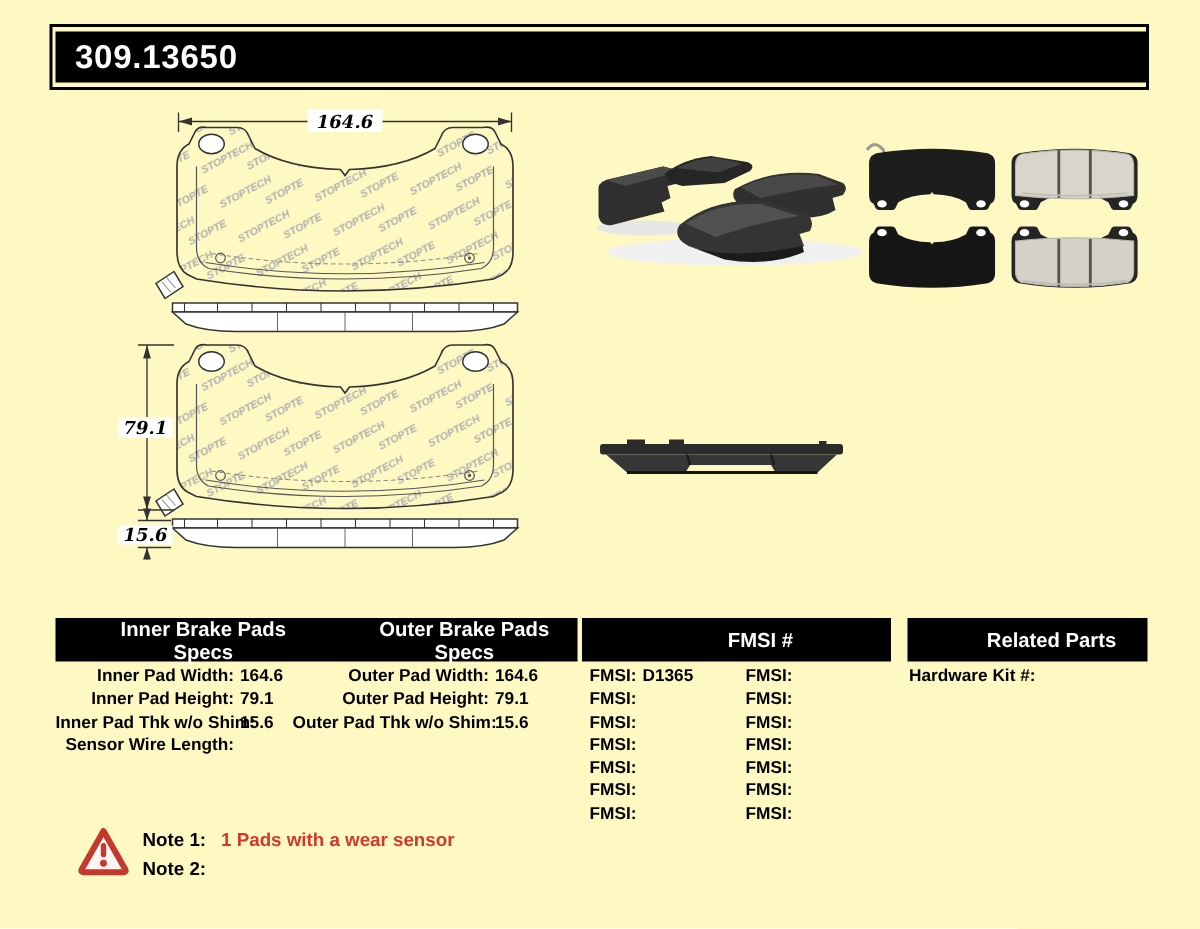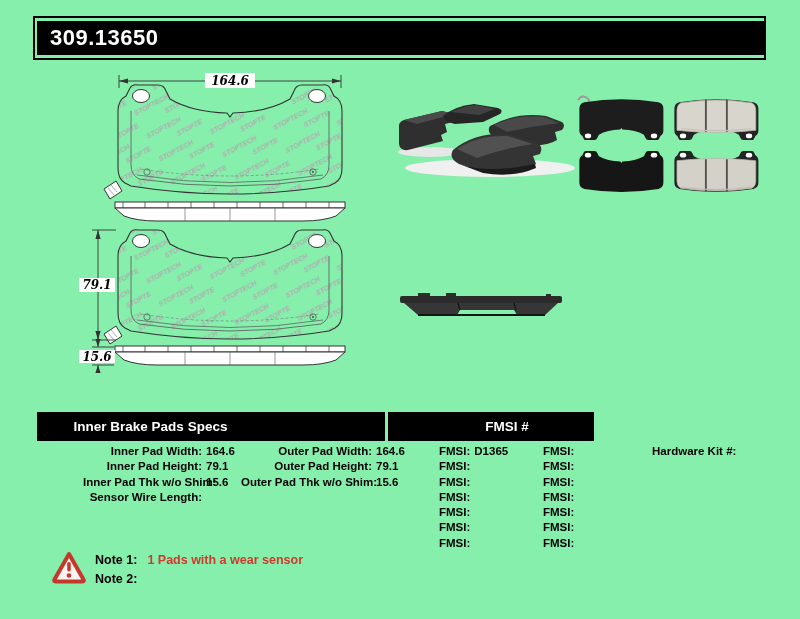--- a/index.html
+++ b/index.html
@@ -1,30 +1,30 @@
 <!DOCTYPE html>
 <html><head>
 <meta charset="utf-8">
 <style>
   html,body{margin:0;padding:0;background:#fff;}
-  #page{position:relative;width:800px;height:619px;background:#86efac;overflow:hidden;
+  #page{position:relative;width:800px;height:619px;background:#fef9c3;overflow:hidden;
         font-family:"Liberation Sans",sans-serif;color:#000;}
   .abs{position:absolute;}
   
   #hdr-frame{left:33px;top:16px;width:733px;height:44px;border:2px solid #000;box-sizing:border-box;}
   #hdr-bar{left:37px;top:21px;width:727px;height:34px;background:#000;color:#fff;
            display:flex;align-items:center;justify-content:space-between;}
   #hdr-bar .pn{font-weight:bold;font-size:22px;padding-left:13px;letter-spacing:.5px;}
   #hdr-bar .pt{font-weight:bold;font-size:22px;padding-right:8px;}
   
   .tbar{top:412px;height:29px;background:#000;color:#fff;display:flex;align-items:center;}
   .tbar .cell{font-weight:bold;font-size:13.5px;text-align:center;padding-left:32px;}
   
   .speccol{font-size:11.5px;font-weight:bold;line-height:15.3px;white-space:nowrap;}
-  .srow{display:flex;margin-left:46px;}
+  .srow{display:flex;}
   .srow .lbl{display:inline-block;text-align:right;}
   .srow .val{display:inline-block;text-align:left;padding-left:4px;}
   
   .noteline{font-size:12.5px;font-weight:bold;line-height:19px;white-space:nowrap;}
   .notetext{padding-left:10px;}
   svg{display:block;}
 </style>
 </head>
 <body>
 
@@ -143,23 +143,27 @@
     <rect x="50" y="3" width="10" height="4" fill="#2c2c2c"></rect>
     <rect x="150" y="4" width="5" height="3" fill="#2c2c2c"></rect>
     <rect x="4" y="6" width="162" height="7" rx="2" fill="#2b2b2b"></rect>
     <path d="M 8,13 L 162,13 L 149,25 L 121,25 L 118,20 L 64,20 L 61,25 L 22,25 Z" fill="#363636"></path>
     <path d="M 62,13 L 64,20 M 118,13 L 120,20" stroke="#1a1a1a" stroke-width="1.5"></path>
     <path d="M 22,25 L 149,25" stroke="#151515" stroke-width="2"></path>
   </svg>
 
   <div class="abs tbar" style="left:37px;width:348px">
     <div class="cell" style="width:163px">Inner Brake Pads Specs</div>
+    <div class="cell" style="width:185px">Outer Brake Pads Specs</div>
   </div>
   <div class="abs tbar" style="left:388px;width:206px">
     <div class="cell" style="width:100%">FMSI #</div>
+  </div>
+  <div class="abs tbar" style="left:605px;width:160px">
+    <div class="cell" style="width:100%">Related Parts</div>
   </div>
 
   <div class="abs speccol" style="left:37px;top:444px">
     <div class="srow">
         <span class="lbl" style="width:119px">Inner Pad Width:</span>
         <span class="val">164.6</span>
       </div>
     <div class="srow">
         <span class="lbl" style="width:119px">Inner Pad Height:</span>
         <span class="val">79.1</span>

